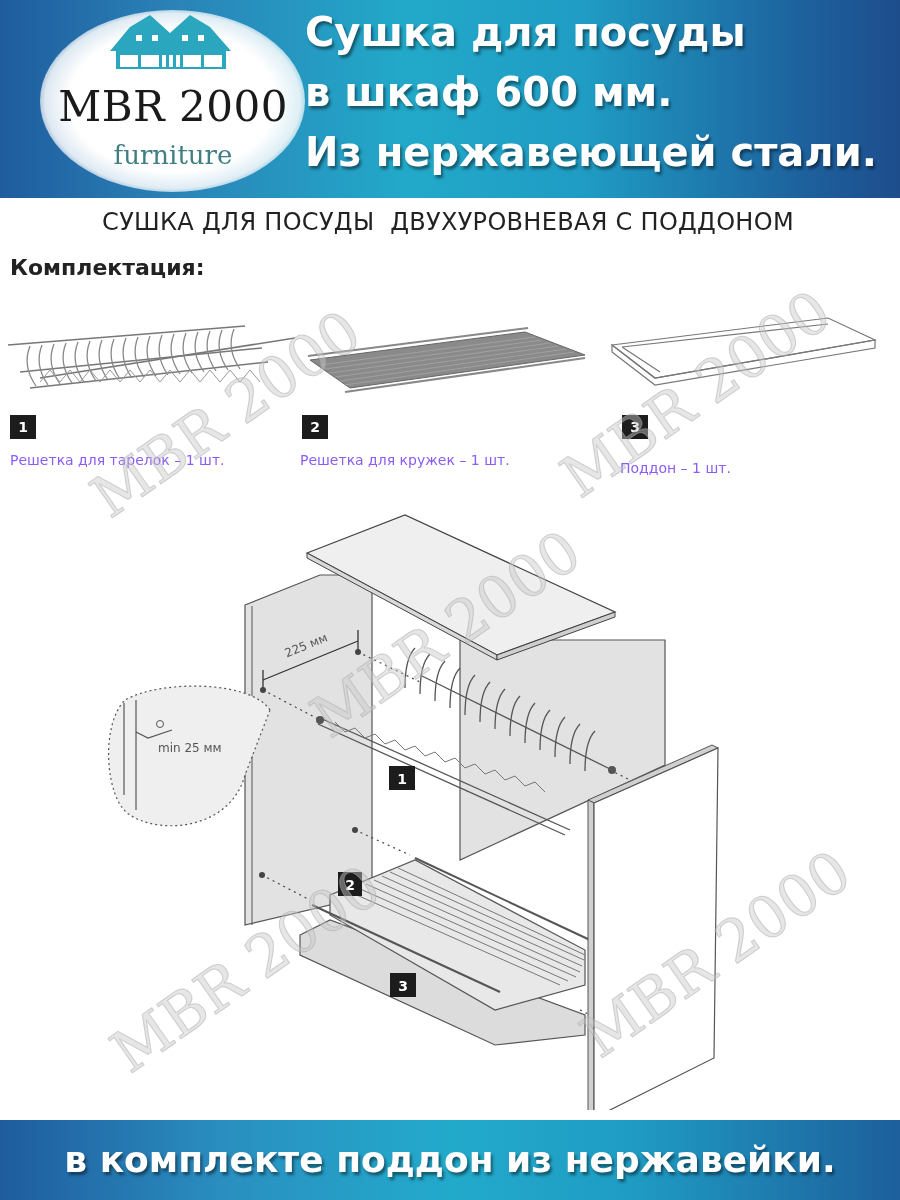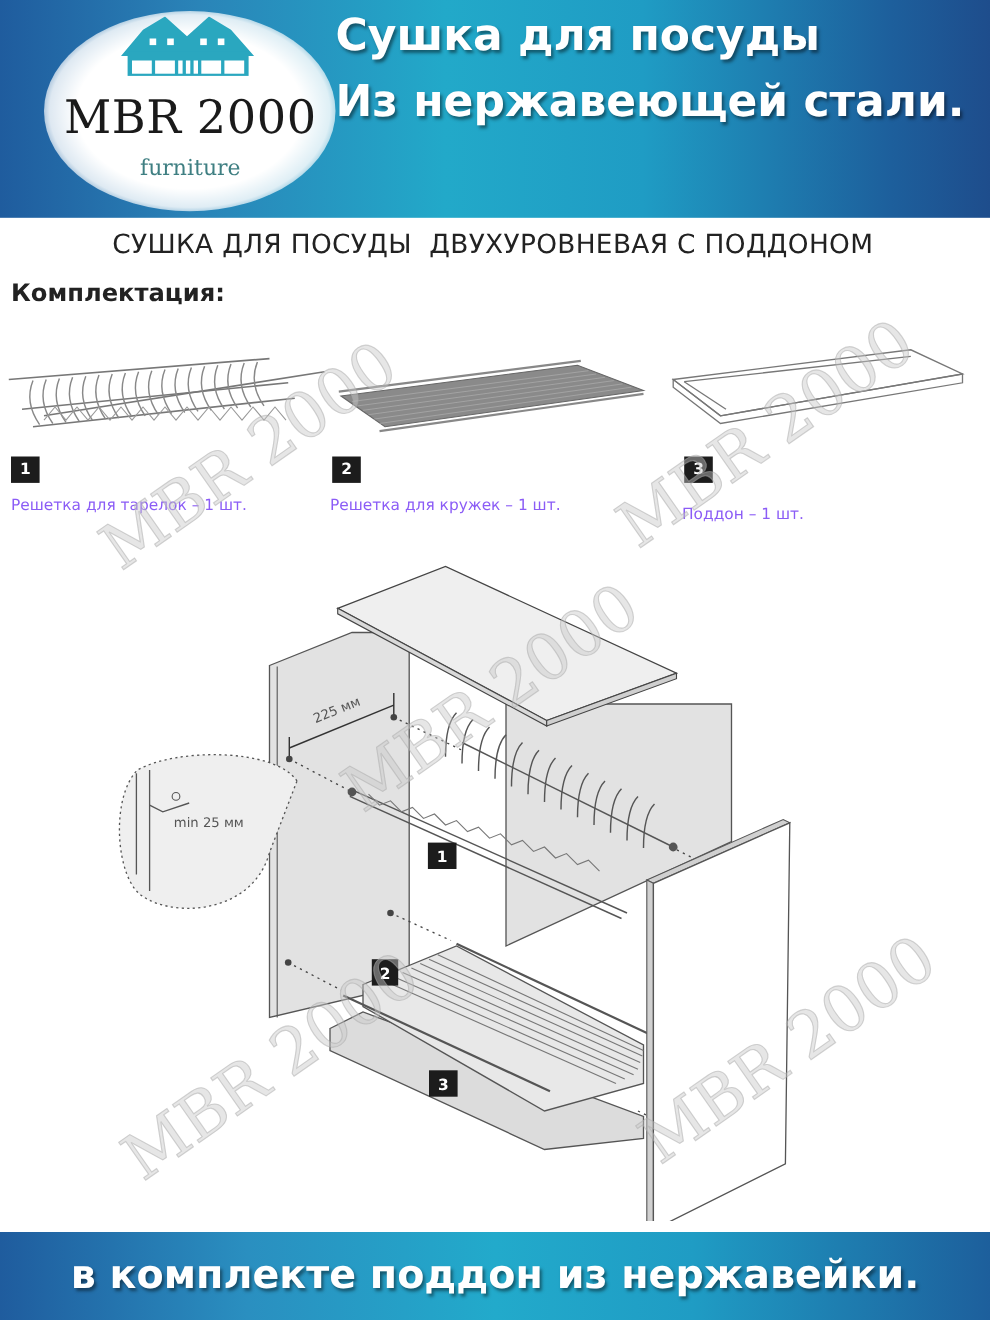--- a/index.html
+++ b/index.html
@@ -3,21 +3,21 @@
 <meta charset="utf-8">
 <style>
   html, body { margin:0; padding:0; }
   body { width:900px; height:1200px; position:relative; overflow:hidden; background:#ffffff; font-family:"DejaVu Sans", sans-serif; }
   .banner-top { position:absolute; left:0; top:0; width:900px; height:198px;
     background: linear-gradient(90deg, #1f5c9e 0%, #2a84b8 20%, #22a9c9 45%, #1f9cc4 65%, #1d5f9c 90%, #1e4d8c 100%); }
   .logo-cloud { position:absolute; left:40px; top:10px; width:265px; height:182px;
     background: radial-gradient(ellipse at center, #ffffff 55%, rgba(255,255,255,0.85) 68%, rgba(255,255,255,0) 80%); border-radius:50%; }
   .logo-houses { position:absolute; left:108px; top:15px; width:125px; height:55px; }
   .logo-title { position:absolute; left:48px; top:82px; width:250px; text-align:center; font-family:"DejaVu Serif", serif; font-size:42px; color:#1a1a1a; letter-spacing:0.5px; }
-  .logo-sub { position:absolute; left:48px; top:140px; width:250px; text-align:center; font-family:"DejaVu Serif", serif; font-size:20px; color:#3f7f82; }
+  .logo-sub { position:absolute; left:48px; top:140px; width:250px; text-align:center; font-family:"DejaVu Serif", serif; font-size:26px; color:#3f7f82; }
   .headline { position:absolute; left:305px; top:2px; width:595px; text-align:left; color:#ffffff; font-weight:bold; font-size:40px; line-height:60px; text-shadow:2px 3px 3px rgba(0,0,0,0.45); }
   .headline div { white-space:nowrap; }
   .subtitle { position:absolute; left:0; top:208px; width:896px; text-align:center; font-size:24px; color:#222; letter-spacing:0.3px; }
   .kompl { position:absolute; left:10px; top:255px; font-size:22px; font-weight:bold; color:#222;text-align:center; }
   .part { position:absolute; }
   .badge { position:absolute; width:26px; height:24px; background:#1c1c1c; color:#fff; font-size:14px; font-weight:bold; text-align:center; line-height:24px; }
   .part-label { position:absolute; font-size:14px; color:#8b5cf6; white-space:nowrap; }
   .diagram { position:absolute; left:0; top:490px; width:900px; height:620px; }
   .wm { position:absolute; font-family:"DejaVu Serif", serif; font-size:58px; color:rgba(200,200,200,0.45); transform:rotate(-35deg); white-space:nowrap; -webkit-text-stroke:1px rgba(170,170,170,0.5); pointer-events:none; }
   .banner-bot { position:absolute; left:0; top:1120px; width:900px; height:92px;
@@ -47,20 +47,21 @@
         <rect x="68" y="40" width="4" height="12"></rect>
       <rect x="75" y="40" width="18" height="12"></rect>
         <rect x="96" y="40" width="18" height="12"></rect>
     </g>
   </svg>
   <div class="logo-title">MBR 2000</div>
   <div class="logo-sub">furniture</div>
 
   <div class="headline">
     <div>Сушка для посуды</div>
+    <div>в шкаф 600 мм.</div>
     <div>Из нержавеющей стали.</div>
   </div>
 </div>
 
 <div class="subtitle" style="white-space:pre;">СУШКА ДЛЯ ПОСУДЫ  ДВУХУРОВНЕВАЯ С ПОДДОНОМ</div>
 <div class="kompl">Комплектация:</div>
 
 <div class="part" style="left:0;top:300px;width:300px;height:180px;">
   <svg width="300" height="100" viewBox="0 0 300 100" style="position:absolute;left:0;top:20px;">
     <g stroke="#777" stroke-width="1.5" fill="none">

